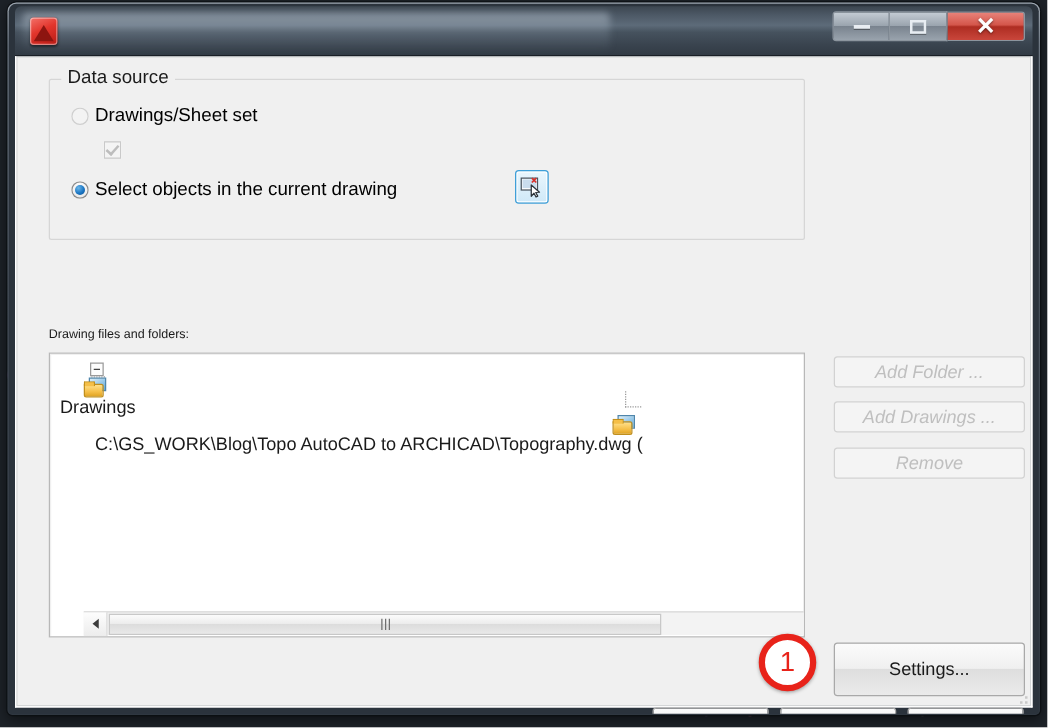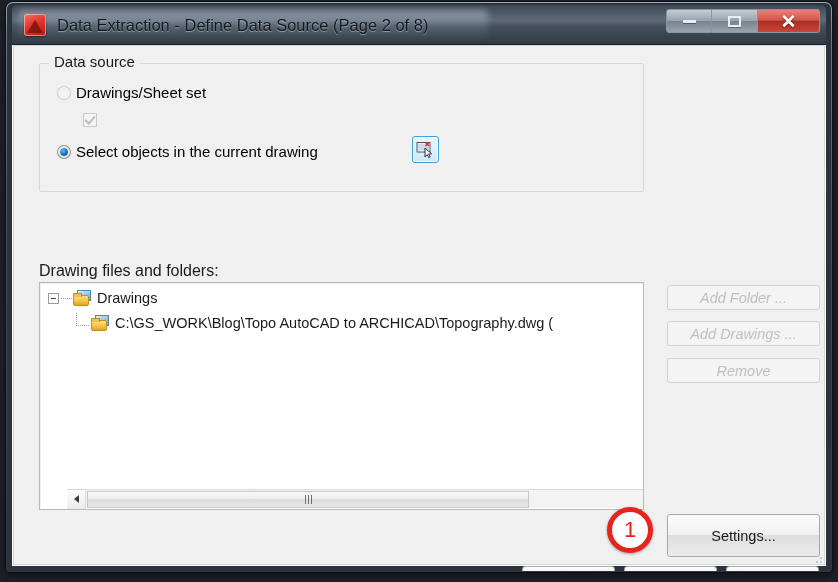--- a/index.html
+++ b/index.html
@@ -190,35 +190,35 @@
     border-radius: 3px;
     background: linear-gradient(180deg,#eaf6fd,#cfe9f8);
     box-shadow: inset 0 0 0 1px #ffffff;
     display: flex; align-items: center; justify-content: center;
     cursor: pointer;
   }
 
   
   #files-label {
     position: absolute; left: 26px; top: 217px;
-    font-size: 16px; color: #1a1a1a;
+    font-size: 10px; color: #1a1a1a;
   }
   #file-list {
     position: absolute;
     left: 26px; top: 237px;
     width: 605px; height: 228px;
     background: #ffffff;
     border: 1px solid #b8b8b8;
     box-shadow: inset 1px 1px 0 rgba(0,0,0,.06);
     overflow: hidden;
   }
 
-  .tree-node { position: absolute; display: flex; align-items: center; white-space: nowrap; }
+  .tree-node { position: absolute; display: flex; align-items: center; white-space: nowrap; flex-direction: column; }
   #node-drawings { left: 8px; top: 7px; }
-  #node-file     { left: 36px; top: 30px; }
+  #node-file     { left: 36px; top: 30px; align-items: flex-end; }
 
   .expander {
     width: 11px; height: 11px; flex: none;
     border: 1px solid #9a9a9a; background: #fdfdfd;
     position: relative; margin-right: 2px; cursor: pointer;
   }
   .expander::before {
     content: ""; position: absolute; left: 2px; top: 4px;
     width: 5px; height: 1px; background: #444;
   }
@@ -357,21 +357,20 @@
   <div id="window">
   <div id="window-inner">
 
     <div id="titlebar">
       <div class="title-glow"></div>
 
       <div id="app-icon">
         <span class="tri"></span>
       </div>
 
-      <div id="title-text">Data Extraction - Define Data Source (Page 2 of 8)</div>
 
       <div id="caption-buttons">
         <div class="cap-btn cap-min">
           <span class="glyph-min"></span>
         </div>
         <div class="cap-btn cap-max">
           <span class="glyph-max"></span>
         </div>
         <div class="cap-btn cap-close">
           <span class="glyph-close">✕</span>

